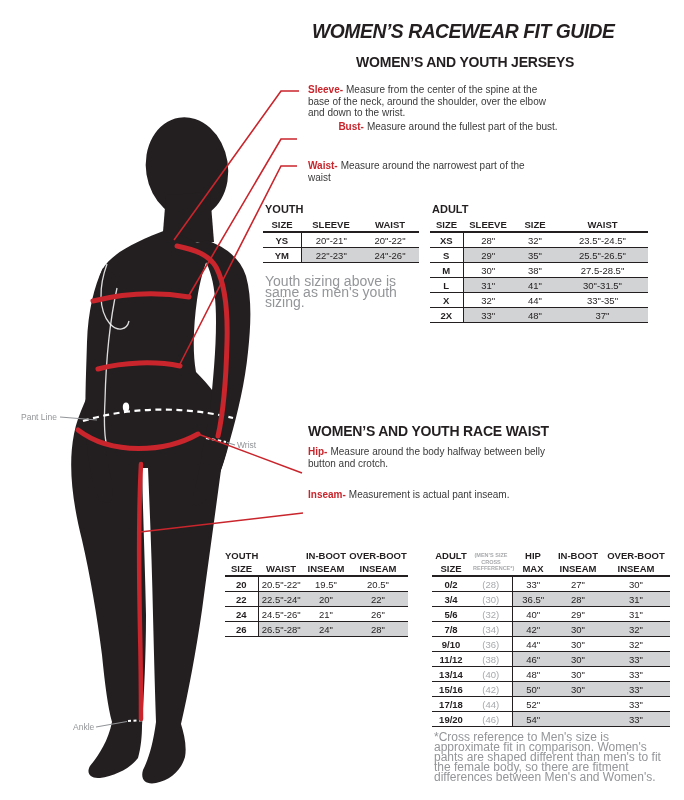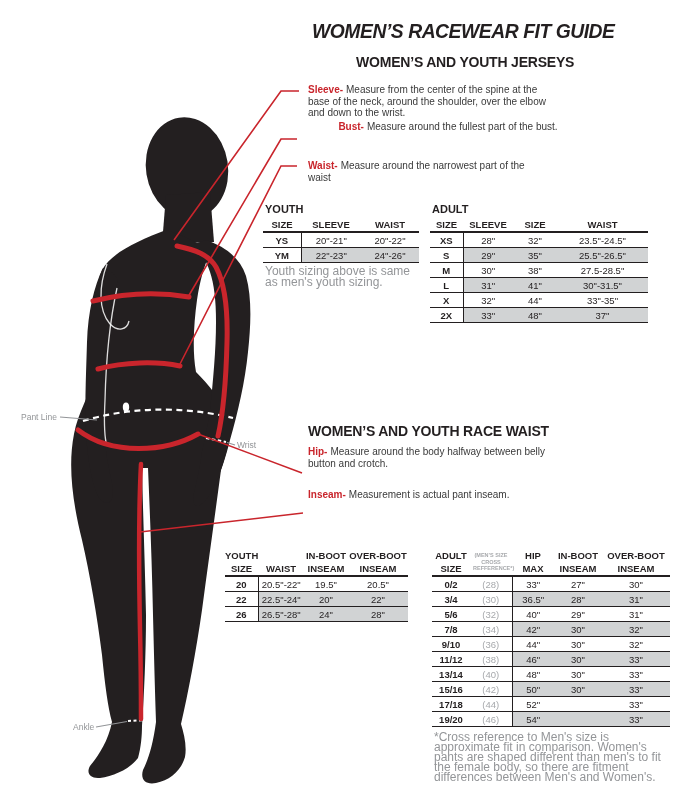--- a/index.html
+++ b/index.html
@@ -39,21 +39,21 @@
   .tbl tbody tr:last-child td{border-bottom:1.4px solid var(--ink);}
   .tbl tbody td.c-size{font-weight:bold;}
   .tbl tbody td.c-gray{color:var(--ltgray);}
   .tbl tbody td.sh{background:var(--shade);}
   .v1 tbody td:first-child{border-right:1.4px solid var(--ink);}
   .v2 tbody td:nth-child(2){border-right:1.4px solid var(--ink);}
   .tbl .crossref{
     font-size:5.5px;font-weight:bold;color:var(--ltgray);line-height:6.5px;
     vertical-align:middle;padding:0 3px;
   }
-  .tbl-note{font-size:12px;color:var(--gray);line-height:10.5px;margin-top:3px;margin-left:2px;}
+  .tbl-note{font-size:14px;color:var(--gray);line-height:10.5px;margin-top:13px;margin-left:2px;}
   .footnote{font-size:12px;color:var(--gray);line-height:10px;margin-top:5px;margin-left:2px;}
 </style>
 </head>
 <body>
 
 <div id="canvas">
 
   <svg width="684" height="800" viewBox="0 0 684 800">
     <g fill="#231f20" stroke="none">
       <ellipse cx="187" cy="168" rx="41" ry="51" transform="rotate(-9 187 168)"></ellipse>
@@ -284,20 +284,26 @@
             <td>19.5"</td>
             <td>20.5"</td>
           </tr>
           <tr>
             <td class="c-size">22</td>
             <td class="sh">22.5"-24"</td>
             <td class="sh">20"</td>
             <td class="sh">22"</td>
           </tr>
           <tr>
+            <td class="c-size">24</td>
+            <td>24.5"-26"</td>
+            <td>21"</td>
+            <td>26"</td>
+          </tr>
+          <tr>
             <td class="c-size">26</td>
             <td class="sh">26.5"-28"</td>
             <td class="sh">24"</td>
             <td class="sh">28"</td>
           </tr>
         </tbody>
     </table>
   </div>
 
   <div class="tbl v2" style="left:432px;top:549px;width:238px;">

